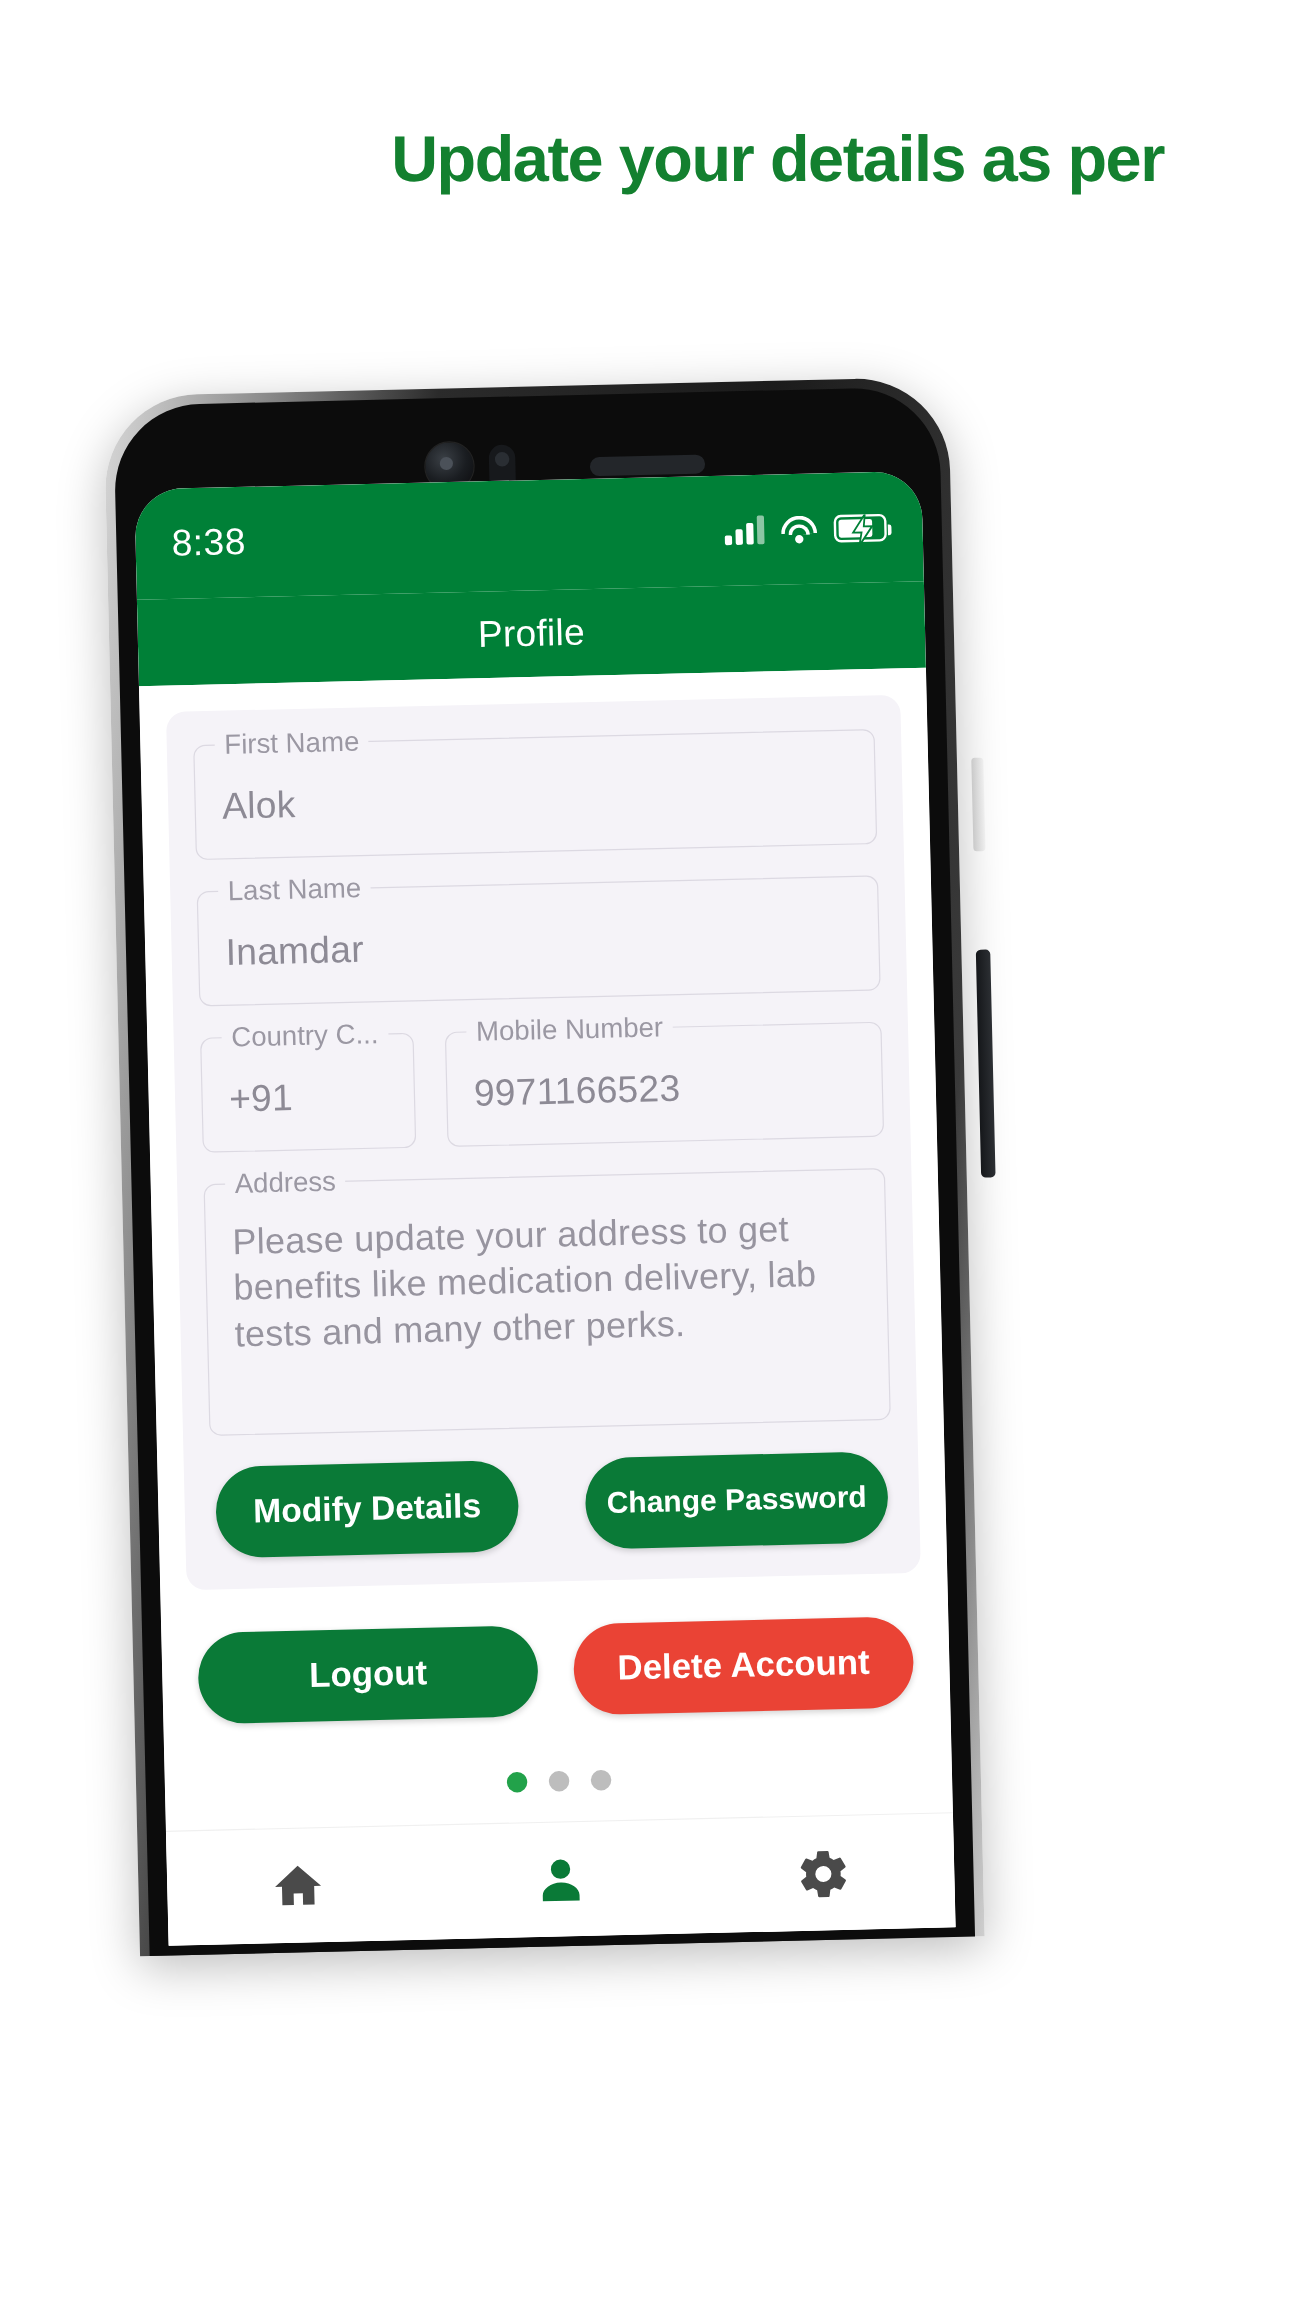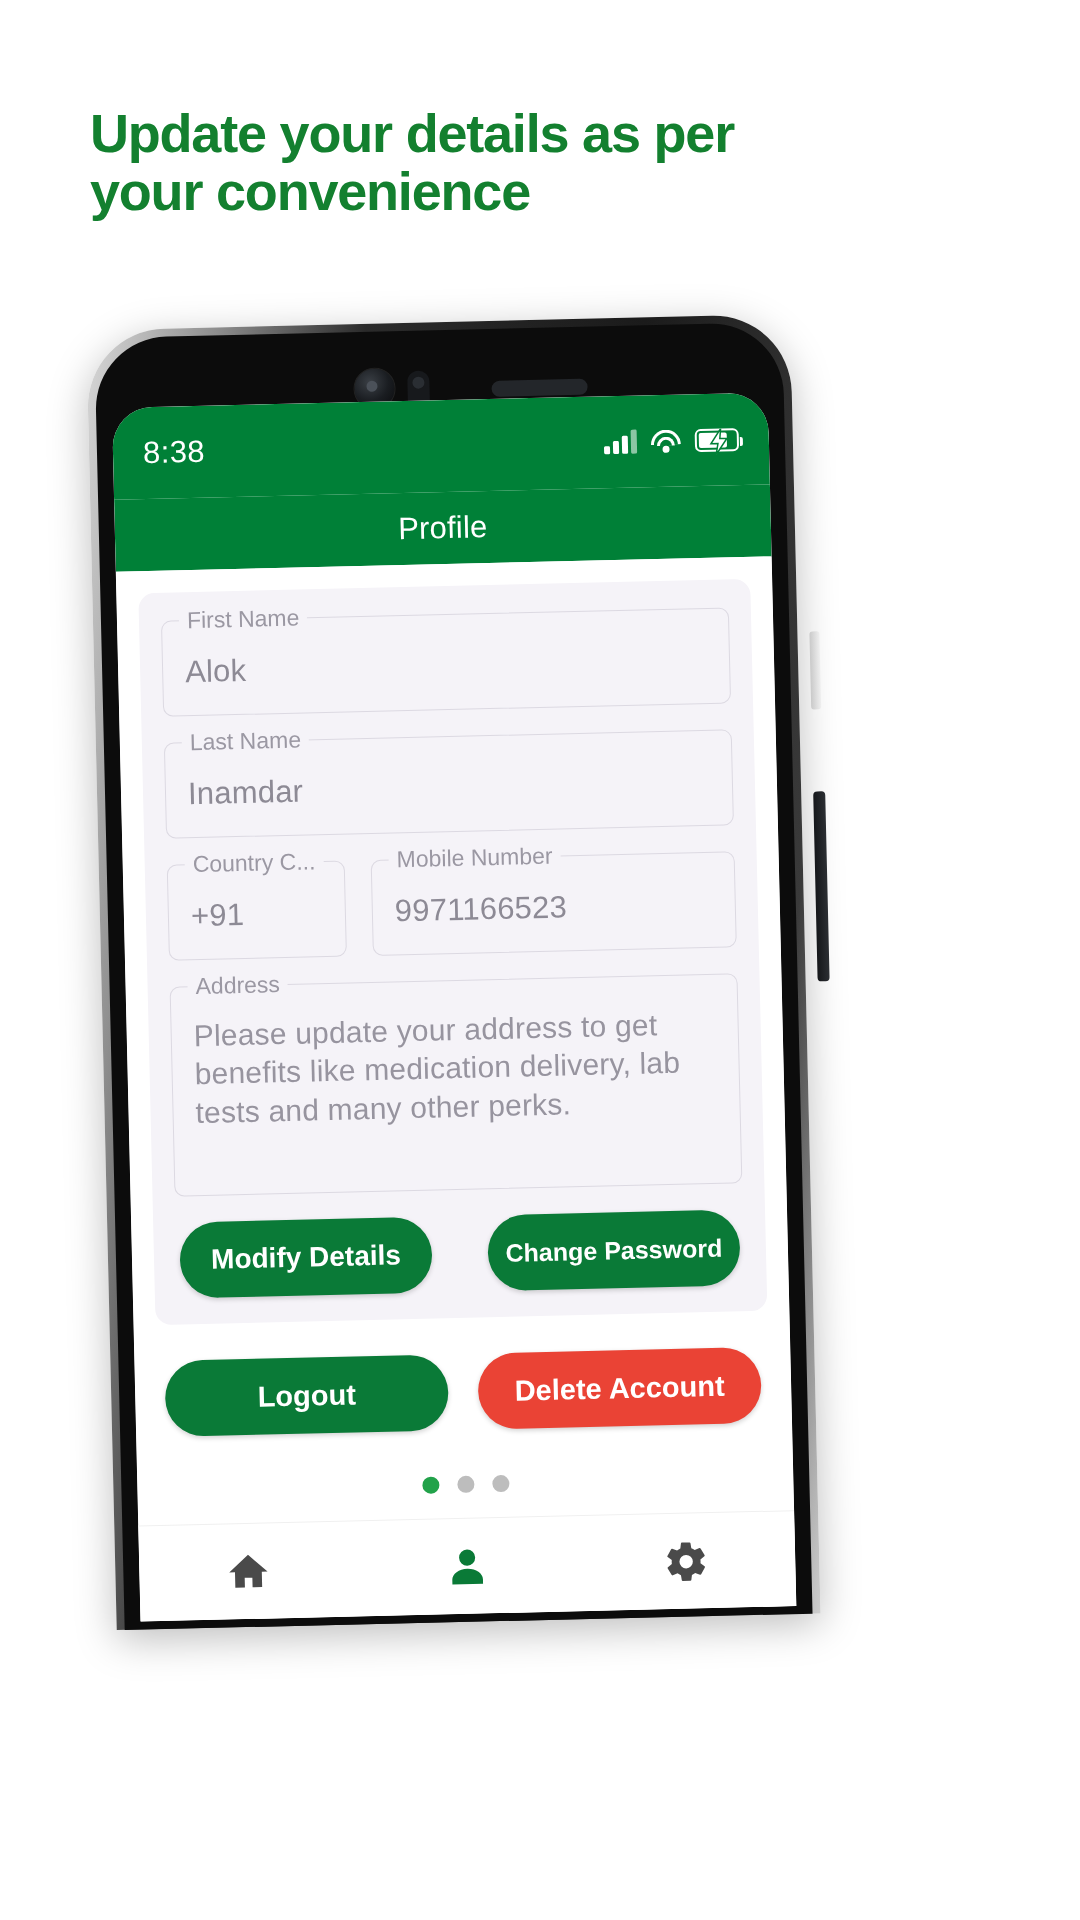--- a/index.html
+++ b/index.html
@@ -9,21 +9,21 @@
     font-family:"Liberation Sans", sans-serif;
     overflow:hidden;
     position:relative;
   }
 
   
   .headline {
     position:absolute;
     left:0; top:104px;
     width:1060px;
-    text-align:left;
+    text-align:right;
     color:#13802f;
     font-weight:bold;
     font-size:54px;
     line-height:1.08;
     letter-spacing:-1.2px;
     padding:0 90px;
   }
   .headline .l2 { display:block; }
 
   
@@ -221,21 +221,20 @@
     flex:1; display:flex; align-items:center; justify-content:center;
     cursor:pointer;
   }
   .navbar svg { display:block; }
 </style>
 </head>
 <body>
 
 <div class="headline">
   <span>Update your details as per</span>
-  <span class="l2">your convenience</span>
 </div>
 
 <div class="phone-wrap">
   <div class="phone-outer"></div>
   <div class="phone-bezel">
     <div class="cam-lens"></div>
     <div class="cam-sensor"></div>
     <div class="speaker"></div>
   </div>
   <div class="btn-vol"></div>

